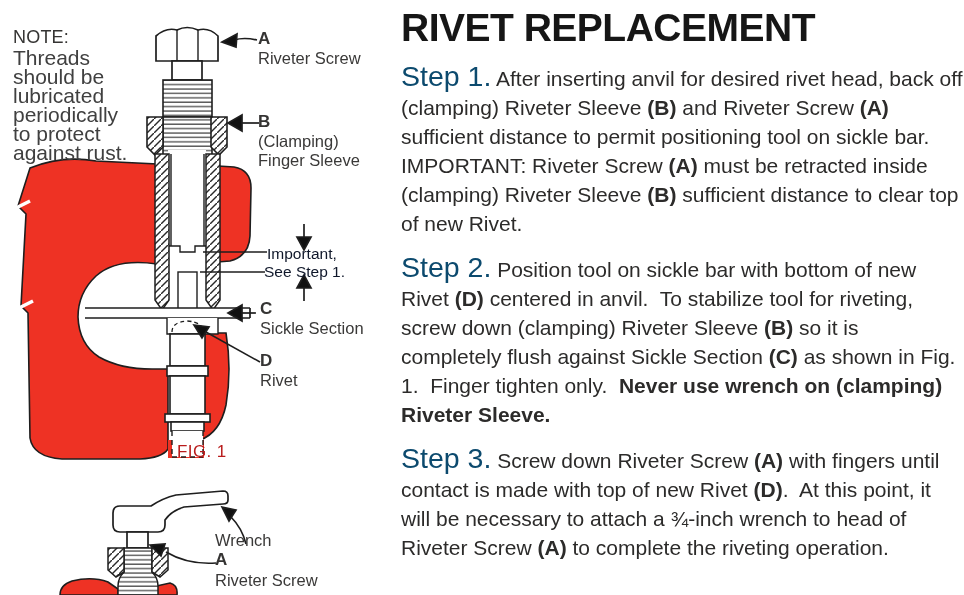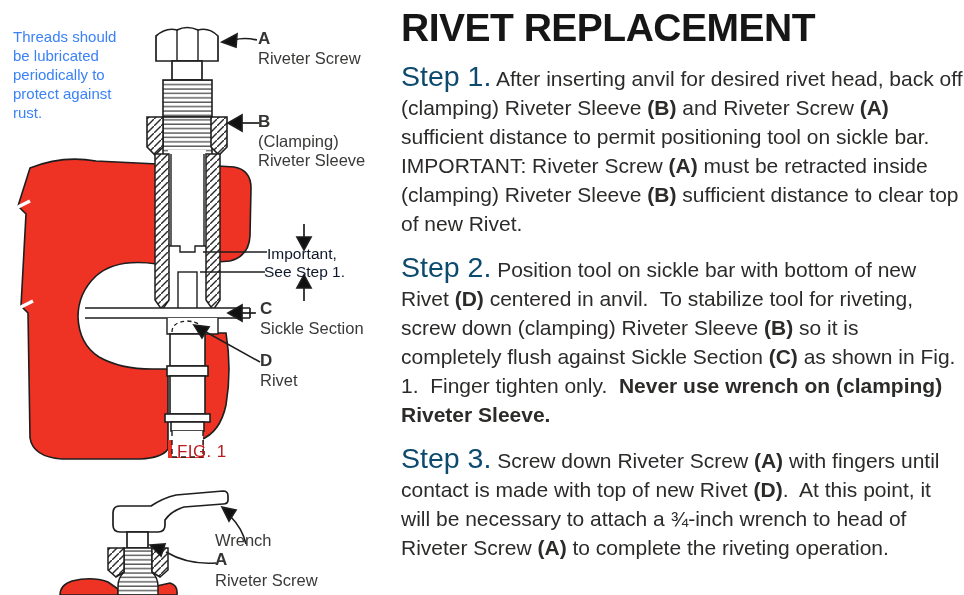--- a/index.html
+++ b/index.html
@@ -7,21 +7,21 @@
     width:964px;height:595px;position:relative;background:#ffffff;
     font-family:"Liberation Sans",sans-serif;overflow:hidden;
     -webkit-font-smoothing:antialiased;
   }
   .abs{position:absolute;}
   
   .dlabel{color:#3a3938;line-height:18.5px;font-size:16.5px;white-space:nowrap;}
   .dletter{font-weight:bold;font-size:17px;color:#353433;}
   .dsmall{font-size:15.5px;line-height:17.5px;color:#0f172a;white-space:nowrap;}
   .note-head{font-size:18px;color:#353433;letter-spacing:.2px;}
-  .note-body{font-size:15px;line-height:19px;color:#3b82f6;width:122px;}
+  .note-body{font-size:21px;line-height:19px;color:#404040;width:122px;}
   .figcap{font-size:17px;color:#b91c1c;letter-spacing:.4px;}
   
   .rightcol{left:388px;top:5px;width:562px;margin-left:13px;}
   .title{
     font-size:39px;font-weight:bold;color:#161616;letter-spacing:-.5px;
     line-height:46px;margin:0 0 11px 0;
   }
   .step{
     font-size:21px;line-height:29px;color:#2c2b2a;margin:0 0 15px 0;
     white-space:pre-wrap;
@@ -143,32 +143,33 @@
   </g>
   <g stroke="#1e1e1e" stroke-width="1.7" fill="#111111">
     <path d="M246,544 Q242,528 231,517" fill="none"></path>
     <polygon points="222,507 236,510 229,521"></polygon>
     <path d="M216,563 Q188,565 166,552" fill="none"></path>
     <polygon points="150,545 165,544 161,556"></polygon>
   </g>
 </svg>
 
 <div class="abs" style="left:13px;top:27px">
+  <div class="note-head">NOTE:</div>
   <div class="note-body">Threads should be lubricated periodically to protect against rust.</div>
 </div>
 
 <div class="abs" style="left:258px;top:29px">
   <div class="dletter">A</div>
   <div class="dlabel">Riveter Screw</div>
 </div>
 
 <div class="abs" style="left:258px;top:112px">
   <div class="dletter">B</div>
   <div class="dlabel">(Clamping)</div>
-  <div class="dlabel">Riveter Sleeve</div>
+  <div class="dlabel">Finger Sleeve</div>
 </div>
 
 <div class="abs" style="left:267px;top:245px">
   <div class="dsmall">Important,</div>
   <div class="dsmall" style="margin-left:-3px">See Step 1.</div>
 </div>
 
 <div class="abs" style="left:260px;top:299px">
   <div class="dletter">C</div>
   <div class="dlabel">Sickle Section</div>

